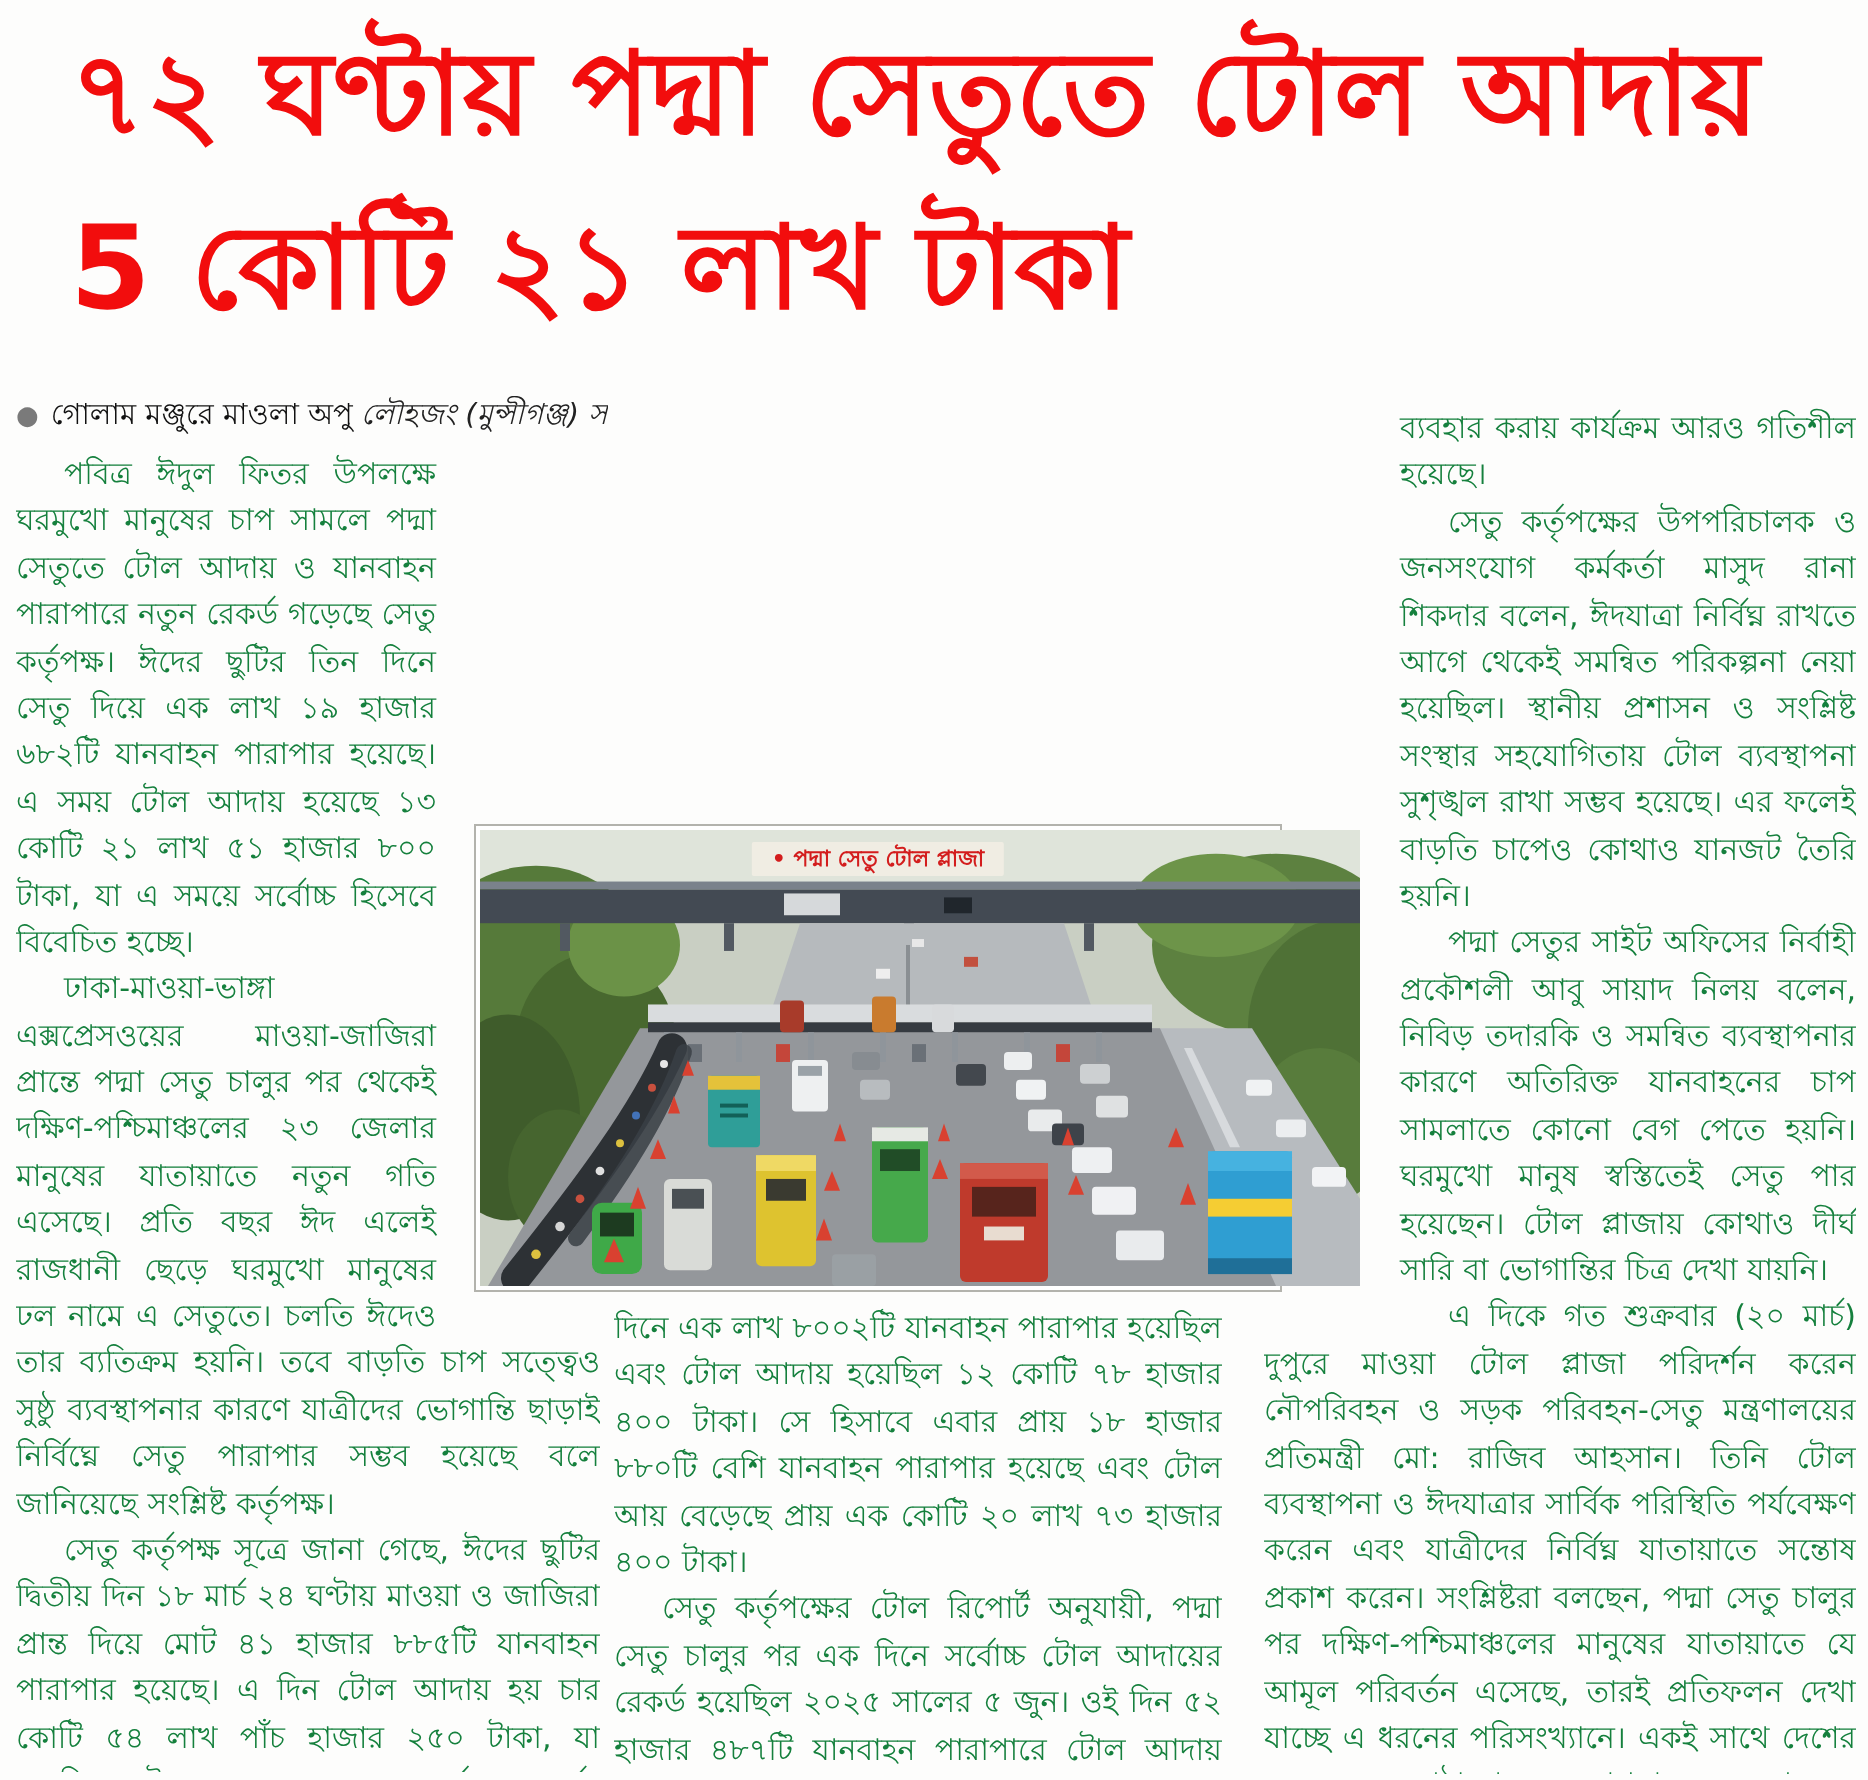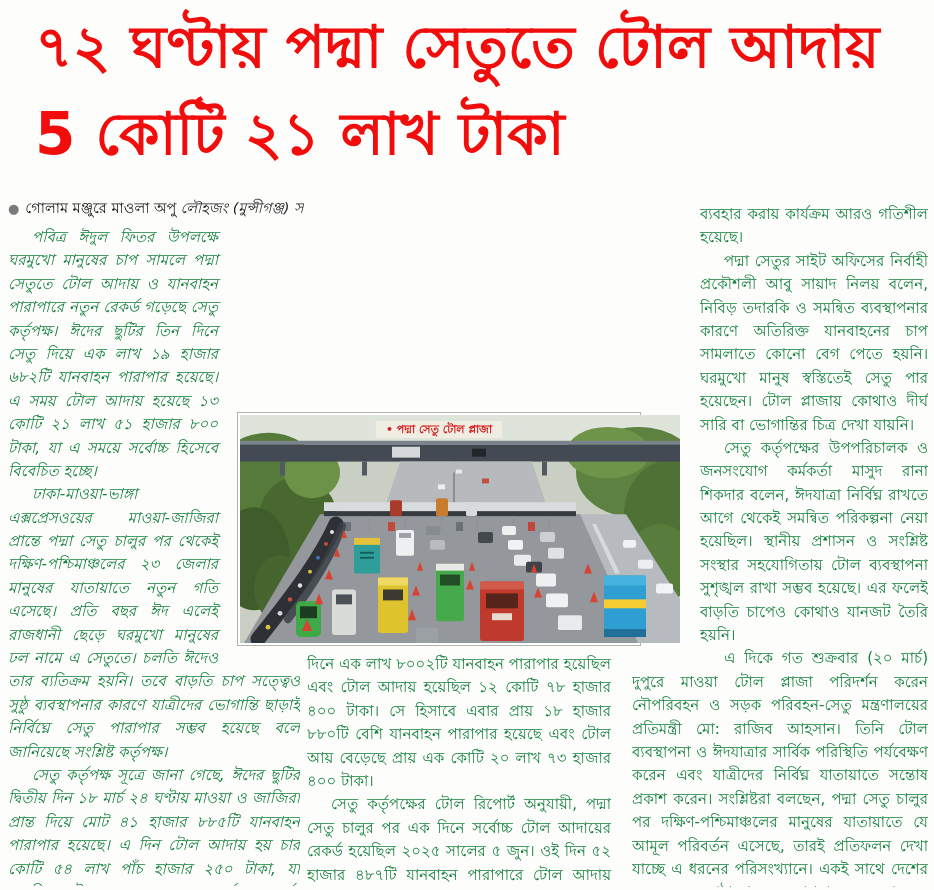--- a/index.html
+++ b/index.html
@@ -25,21 +25,21 @@
   .byline .bullet{color:#7a7a7a;font-size:13px;margin-right:6px;}
   .byline .reporter{font-weight:400;}
   .byline .dateline{font-style:italic;font-weight:500;margin-left:4px;color:#222;}
   .col{
     position:absolute;text-align:justify;
     font-size:15px;line-height:1.56;color:#15803d;
     overflow:hidden;
   }
   .col p{margin:0;text-indent:1.6em;}
   .col p.cont{text-indent:0;}
-  .col1{left:8px;top:226px;width:292px;height:660px;font-style:italic;}
+  .col1{left:8px;top:226px;width:292px;height:660px;}
   .col2{left:307px;top:203px;width:304px;height:684px;}
   .col3{left:632px;top:203px;width:296px;height:684px;}
   .spacer{background:transparent;}
   .col1 .spacer{float:right;width:82px;height:236px;margin-top:186px;}
   .col2 .spacer{float:left;width:100%;height:244px;margin-top:206px;}
   .col3 .spacer{float:left;width:68px;height:240px;margin-top:209px;}
   .photo{
     position:absolute;left:237px;top:412px;width:404px;height:234px;
     margin:0;box-sizing:border-box;
     background:#ffffff;border:1px solid #b3b3ad;padding:2px;
@@ -77,22 +77,22 @@
   <div class="col col2">
     <div class="spacer"></div>
     <p class="cont">দিনে এক লাখ ৮০০২টি যানবাহন পারাপার হয়েছিল এবং টোল আদায় হয়েছিল ১২ কোটি ৭৮ হাজার ৪০০ টাকা। সে হিসাবে এবার প্রায় ১৮ হাজার ৮৮০টি বেশি যানবাহন পারাপার হয়েছে এবং টোল আয় বেড়েছে প্রায় এক কোটি ২০ লাখ ৭৩ হাজার ৪০০ টাকা।</p>
     <p>সেতু কর্তৃপক্ষের টোল রিপোর্ট অনুযায়ী, পদ্মা সেতু চালুর পর এক দিনে সর্বোচ্চ টোল আদায়ের রেকর্ড হয়েছিল ২০২৫ সালের ৫ জুন। ওই দিন ৫২ হাজার ৪৮৭টি যানবাহন পারাপারে টোল আদায় হয়েছিল পাঁচ কোটি ৪৩ লাখ ২৮ হাজার টাকা। এ ছাড়া ২০২৪ সালের ৯ এপ্রিল, ১৪ জুন এবং ২০২৩ সালের ২৭ জুনও উচ্চ টোল আদায়ের নজির রয়েছে। চলতি ঈদের দ্বিতীয় দিনের আয় সেই তালিকায় পঞ্চম স্থানে উঠে এসেছে।</p>
 
   </div>
 
   <div class="col col3">
     <div class="spacer"></div>
     <p class="cont">ব্যবহার করায় কার্যক্রম আরও গতিশীল হয়েছে।</p>
+    <p>সেতু কর্তৃপক্ষের উপপরিচালক ও জনসংযোগ কর্মকর্তা মাসুদ রানা শিকদার বলেন, ঈদযাত্রা নির্বিঘ্ন রাখতে আগে থেকেই সমন্বিত পরিকল্পনা নেয়া হয়েছিল। স্থানীয় প্রশাসন ও সংশ্লিষ্ট সংস্থার সহযোগিতায় টোল ব্যবস্থাপনা সুশৃঙ্খল রাখা সম্ভব হয়েছে। এর ফলেই বাড়তি চাপেও কোথাও যানজট তৈরি হয়নি।</p>
     <p>পদ্মা সেতুর সাইট অফিসের নির্বাহী প্রকৌশলী আবু সায়াদ নিলয় বলেন, নিবিড় তদারকি ও সমন্বিত ব্যবস্থাপনার কারণে অতিরিক্ত যানবাহনের চাপ সামলাতে কোনো বেগ পেতে হয়নি। ঘরমুখো মানুষ স্বস্তিতেই সেতু পার হয়েছেন। টোল প্লাজায় কোথাও দীর্ঘ সারি বা ভোগান্তির চিত্র দেখা যায়নি।</p>
-    <p>সেতু কর্তৃপক্ষের উপপরিচালক ও জনসংযোগ কর্মকর্তা মাসুদ রানা শিকদার বলেন, ঈদযাত্রা নির্বিঘ্ন রাখতে আগে থেকেই সমন্বিত পরিকল্পনা নেয়া হয়েছিল। স্থানীয় প্রশাসন ও সংশ্লিষ্ট সংস্থার সহযোগিতায় টোল ব্যবস্থাপনা সুশৃঙ্খল রাখা সম্ভব হয়েছে। এর ফলেই বাড়তি চাপেও কোথাও যানজট তৈরি হয়নি।</p>
     <p>এ দিকে গত শুক্রবার (২০ মার্চ) দুপুরে মাওয়া টোল প্লাজা পরিদর্শন করেন নৌপরিবহন ও সড়ক পরিবহন-সেতু মন্ত্রণালয়ের প্রতিমন্ত্রী মো: রাজিব আহসান। তিনি টোল ব্যবস্থাপনা ও ঈদযাত্রার সার্বিক পরিস্থিতি পর্যবেক্ষণ করেন এবং যাত্রীদের নির্বিঘ্ন যাতায়াতে সন্তোষ প্রকাশ করেন। সংশ্লিষ্টরা বলছেন, পদ্মা সেতু চালুর পর দক্ষিণ-পশ্চিমাঞ্চলের মানুষের যাতায়াতে যে আমূল পরিবর্তন এসেছে, তারই প্রতিফলন দেখা যাচ্ছে এ ধরনের পরিসংখ্যানে। একই সাথে দেশের সড়ক অবকাঠামো ব্যবস্থাপনায় দক্ষতা ও সক্ষমতারও প্রমাণ দিচ্ছে এ সেতু।</p>
 
   </div>
 
   <figure class="photo">
     <svg viewBox="0 0 440 230" width="440" height="228" preserveAspectRatio="none" role="img">
 
       <rect width="440" height="230" fill="#c9cfc3"></rect>
       <rect width="440" height="34" fill="#dfe4da"></rect>
 

